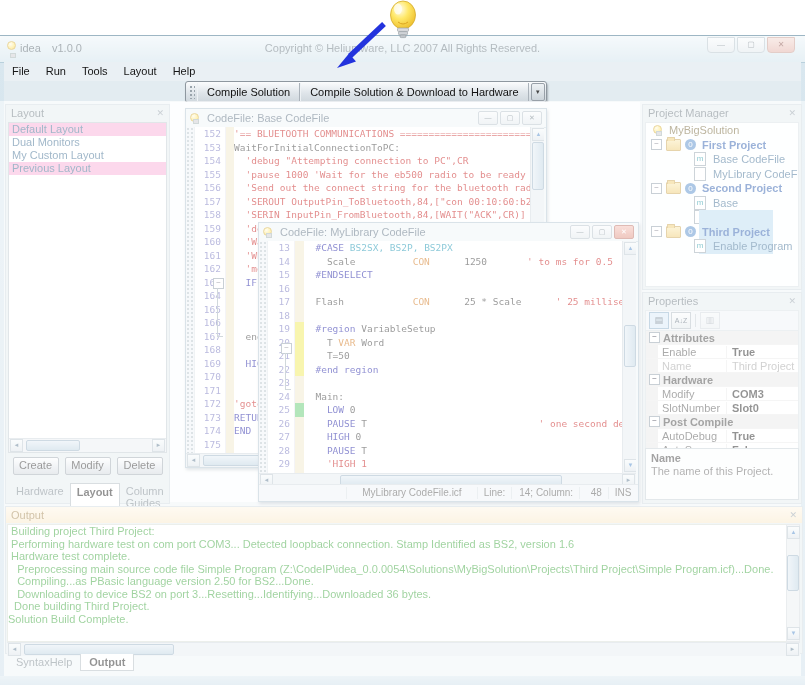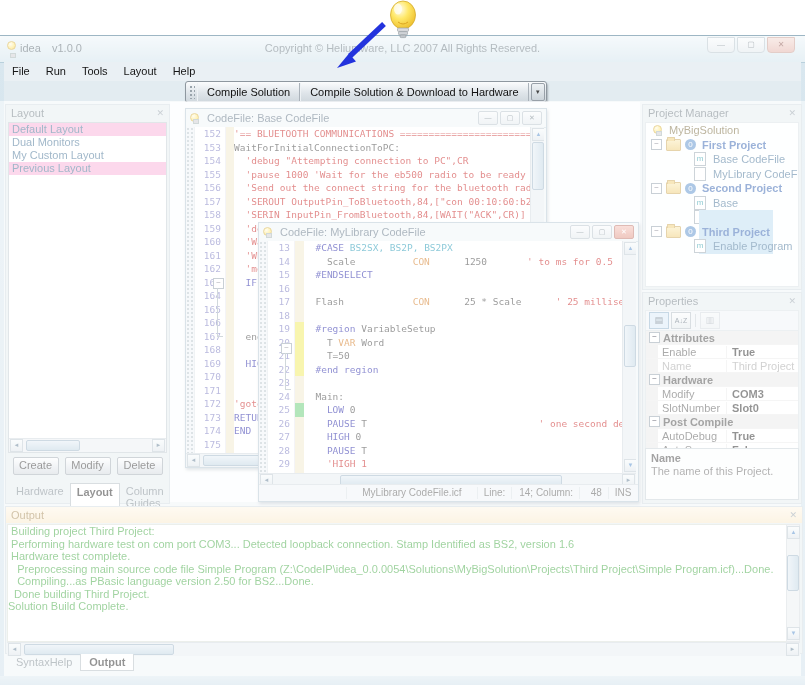--- a/index.html
+++ b/index.html
@@ -538,20 +538,21 @@
     <div class="p-head out-head">
       <span class="t">Output</span>
       <span class="p-x">✕</span>
     </div>
     <div class="out-body" id="out-body">
         <div class="out-line"> Building project Third Project:</div>
         <div class="out-line"> Performing hardware test on com port COM3... Detected loopback connection. Stamp Identified as BS2, version 1.6</div>
         <div class="out-line"> Hardware test complete.</div>
         <div class="out-line">   Preprocessing main source code file Simple Program (Z:\CodeIP\idea_0.0.0054\Solutions\MyBigSolution\Projects\Third Project\Simple Program.icf)...Done.</div>
         <div class="out-line">   Compiling...as PBasic language version 2.50 for BS2...Done.</div>
+        <div class="out-line">   Downloading to device BS2 on port 3...Resetting...Identifying...Downloaded 36 bytes.</div>
         <div class="out-line">  Done building Third Project.</div>
         <div class="out-line">Solution Build Complete.</div>
       </div>
     <div class="out-vscroll">
       <div class="v-arrow" style="top:1px;left:0;">▲</div>
       <div class="v-thumb" style="top:30px;height:34px;left:0;"></div>
       <div class="v-arrow" style="bottom:1px;left:0;">▼</div>
     </div>
     <div class="hscroll out-hscroll">
       <div class="sc-arrow">◄</div>

